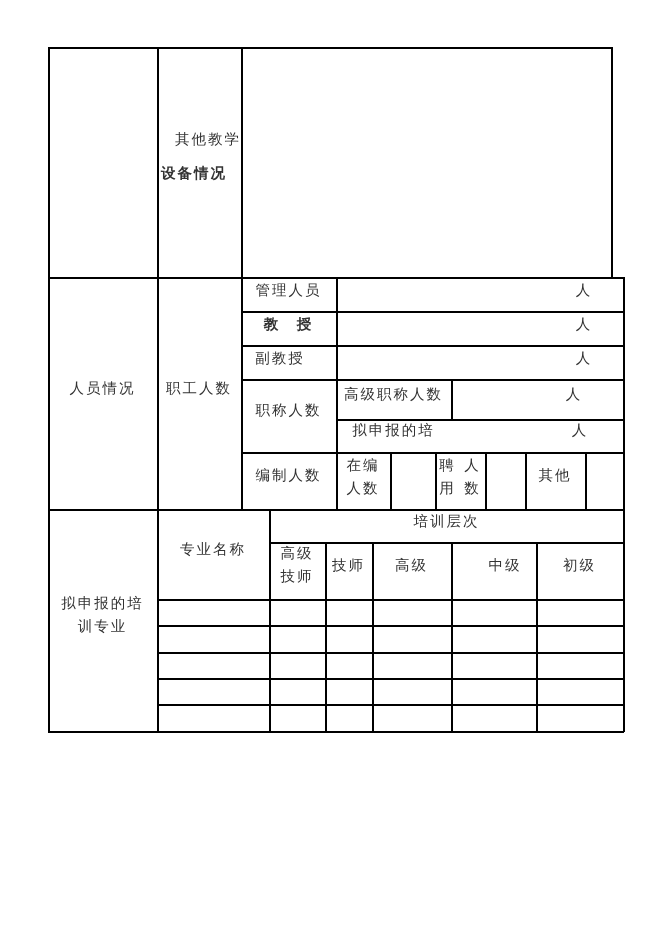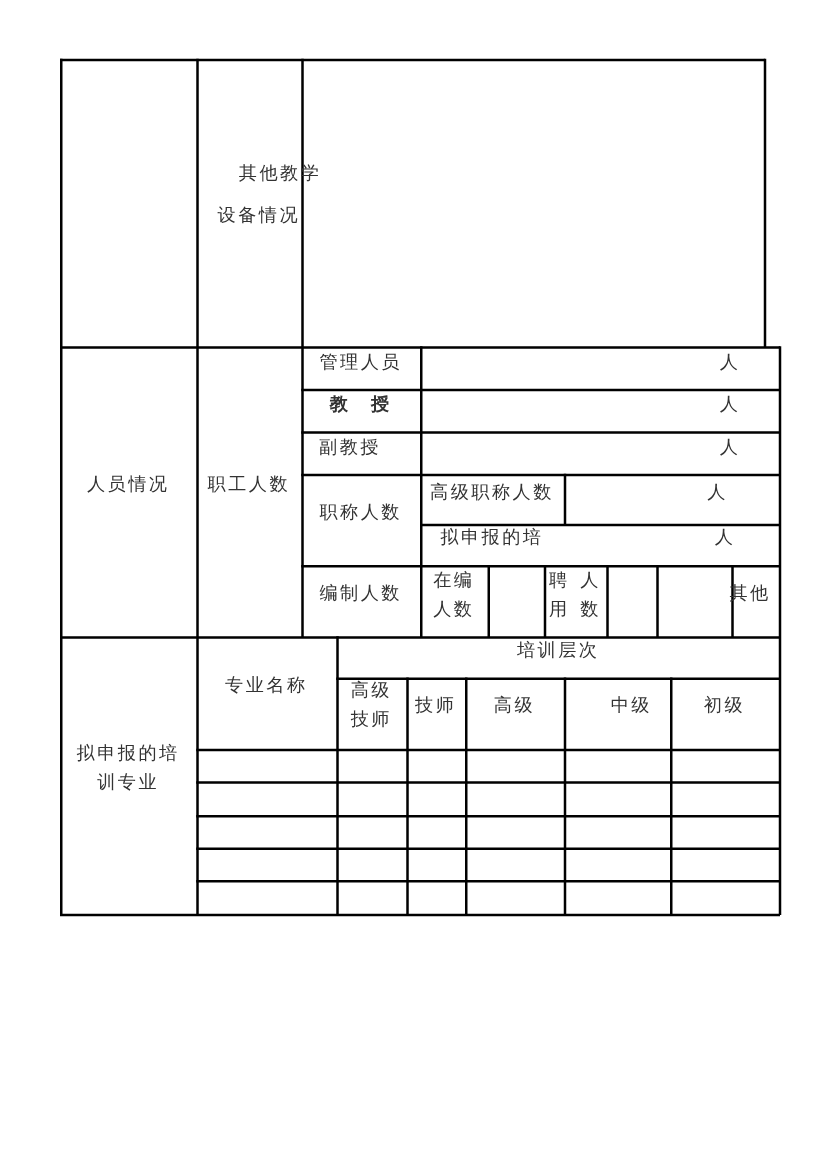--- a/index.html
+++ b/index.html
@@ -45,22 +45,22 @@
   <div class="ln v" style="left:435px;top:452px;height:58px;"></div>
   <div class="ln v" style="left:485px;top:452px;height:58px;"></div>
   <div class="ln v" style="left:525px;top:452px;height:58px;"></div>
   <div class="ln v" style="left:585px;top:452px;height:58px;"></div>
   <div class="ln v" style="left:269px;top:509px;height:223px;"></div>
   <div class="ln v" style="left:325px;top:542px;height:190px;"></div>
   <div class="ln v" style="left:372px;top:542px;height:190px;"></div>
   <div class="ln v" style="left:451px;top:542px;height:190px;"></div>
   <div class="ln v" style="left:536px;top:542px;height:190px;"></div>
 
-  <div class="t" style="left:157px;top:130px;width:102px;height:18px;margin-left:16px;">其他教学</div>
-  <div class="t" style="left:157px;top:164px;width:100px;height:18px;">设备情况</div>
+  <div class="t" style="left:157px;top:130px;width:102px;height:18px;">其他教学</div>
+  <div class="t" style="left:144px;top:164px;width:100px;height:18px;font-weight:bold;">设备情况</div>
   <div class="cell" style="left:243px;top:49px;width:367px;height:227px;"></div>
 
   <div class="t" style="left:48px;top:379px;width:109px;height:18px;">人员情况</div>
   <div class="t" style="left:157px;top:379px;width:84px;height:18px;">职工人数</div>
 
   <div class="t" style="left:241px;top:281px;width:95px;height:18px;">管理人员</div>
   <div class="cell" style="left:338px;top:279px;width:230px;height:31px;"></div>
   <div class="t" style="left:574px;top:281px;width:20px;height:18px;">人</div>
 
   <div class="t" style="left:241px;top:315px;width:95px;height:18px;font-weight:bold;">教　授</div>
@@ -83,21 +83,21 @@
   <div class="t t2" style="left:336px;top:454px;width:54px;height:46px;flex-direction:column;">
     <span>在编</span>
     <span>人数</span>
   </div>
   <div class="cell" style="left:392px;top:454px;width:42px;height:54px;"></div>
   <div class="t t2" style="left:435px;top:454px;width:50px;height:46px;flex-direction:row;">
     <span>聘用</span>
     <span>人数</span>
   </div>
   <div class="cell" style="left:487px;top:454px;width:37px;height:54px;"></div>
-  <div class="t" style="left:525px;top:466px;width:60px;height:18px;padding-left:45px;">其他</div>
+  <div class="t" style="left:525px;top:466px;width:60px;height:18px;">其他</div>
   <div class="cell" style="left:587px;top:454px;width:35px;height:54px;"></div>
 
   <div class="t t2" style="left:48px;top:592px;width:109px;height:46px;flex-direction:column;">
     <span>拟申报的培</span>
     <span>训专业</span>
   </div>
   <div class="t" style="left:157px;top:540px;width:112px;height:18px;">专业名称</div>
   <div class="t" style="left:269px;top:512px;width:355px;height:18px;">培训层次</div>
 
   <div class="t t2" style="left:269px;top:542px;width:56px;height:46px;flex-direction:column;">

